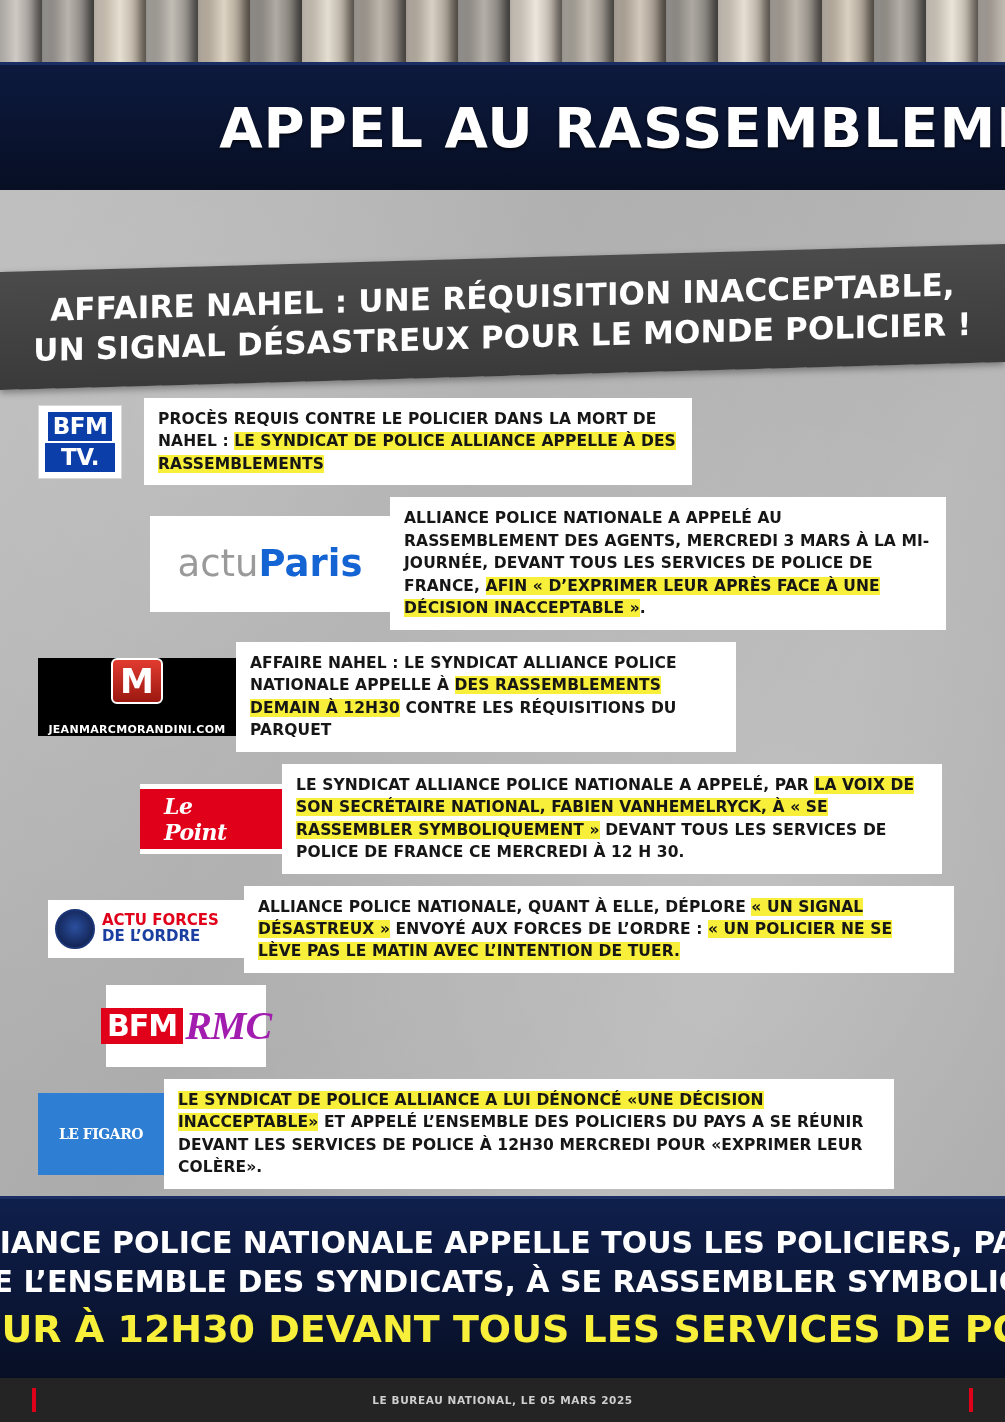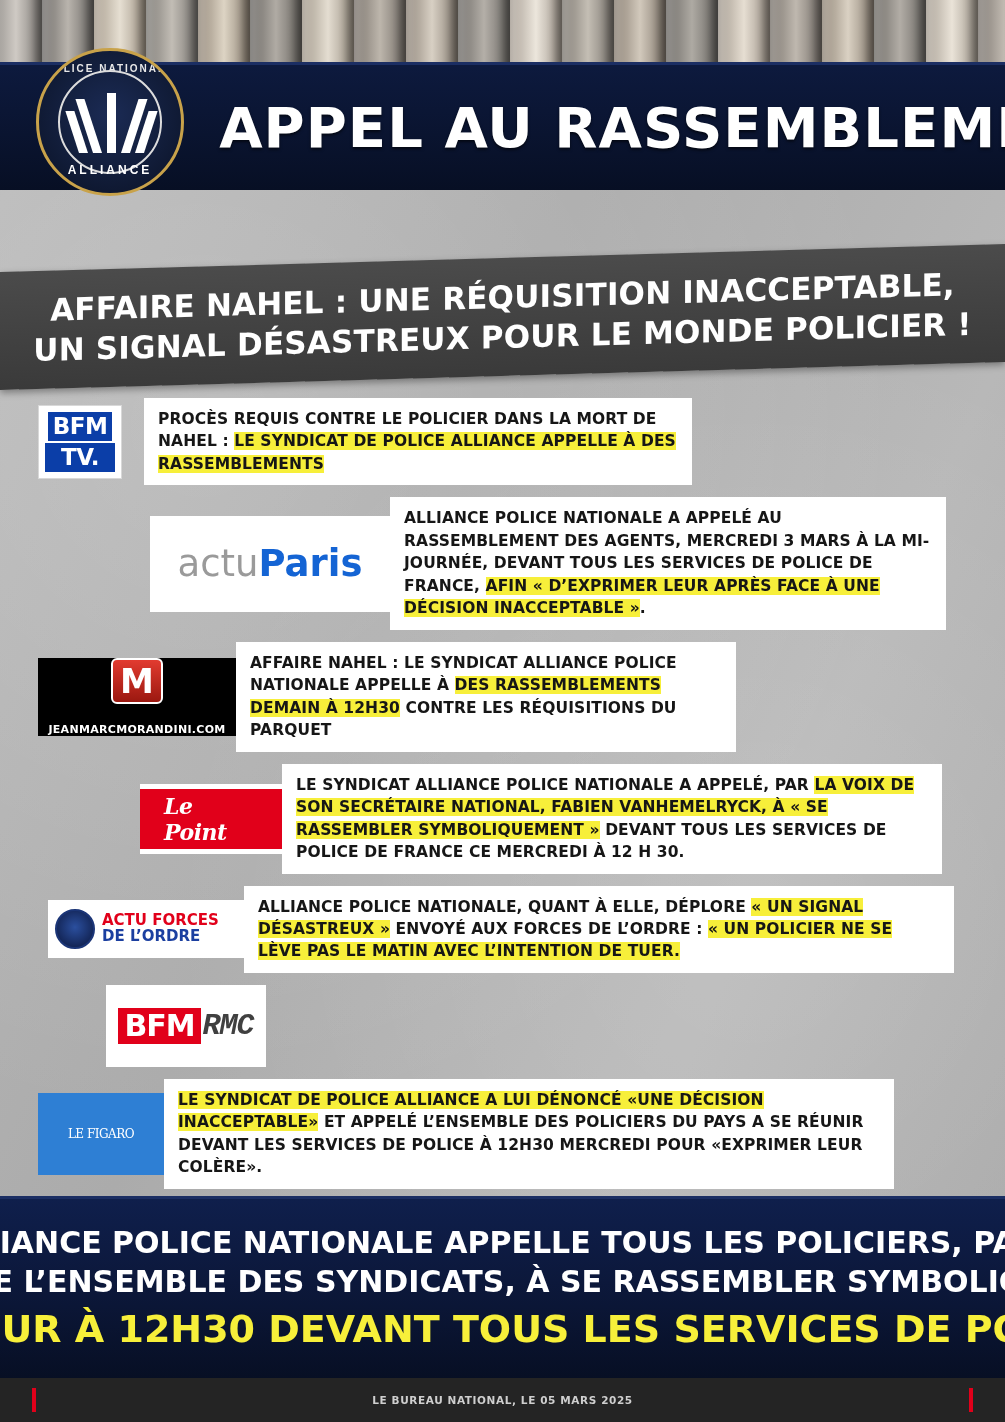--- a/index.html
+++ b/index.html
@@ -192,30 +192,30 @@
   .lg-afo .t2 { color: #1b3fa0; font-family: "DejaVu Sans", sans-serif; font-weight: 700; font-size: 15px; }
   .lg-bfmrmc {
     width: 160px; height: 82px; background: #ffffff;
     display: flex; align-items: center; justify-content: center; gap: 2px;
   }
   .lg-bfmrmc .bfm {
     background: #e1001a; color: #ffffff; font-family: "DejaVu Sans", sans-serif;
     font-weight: 700; font-size: 30px; padding: 3px 6px; letter-spacing: -1px; line-height: 1;
   }
   .lg-bfmrmc .rmc {
-    color: #404040; font-family: Liberation Mono, monospace; font-style: italic;
-    font-weight: 700; font-size: 30px; line-height: 1; letter-spacing: -1px;
+    color: #a21caf; font-family: Liberation Serif, serif; font-style: italic;
+    font-weight: 700; font-size: 40px; line-height: 1; letter-spacing: -1px;
   }
   .lg-figaro {
     width: 126px; height: 82px; background: #2e7fd4;
     display: flex; align-items: center; justify-content: center;
   }
   .lg-figaro .fg {
-    color: #ffffff; font-family: "DejaVu Serif", serif; font-weight: 400;
-    font-size: 12px; letter-spacing: -0.5px;
+    color: #ffffff; font-family: "DejaVu Serif", serif; font-weight: 700;
+    font-size: 14px; letter-spacing: -0.5px;
   }
 
   
   .bottom-band {
     position: absolute; left: 0; bottom: 44px; width: 1005px; height: 182px;
     background: linear-gradient(180deg, #0f1f4c 0%, #0b1636 60%, #070f24 100%);
     border-top: 3px solid #1b2e63;
     display: flex; flex-direction: column; align-items: center; justify-content: center;
     padding: 0 26px;
   }
@@ -267,33 +267,20 @@
     <div class="roll" style="left:822px;background:linear-gradient(90deg,#928779,#dad1c3,#897f72);"></div>
     <div class="roll" style="left:874px;background:linear-gradient(90deg,#6f6c67,#b2ada6,#6a6763);"></div>
     <div class="roll" style="left:926px;background:linear-gradient(90deg,#a8a095,#eae3d8,#9d958a);"></div>
     <div class="roll" style="left:978px;background:linear-gradient(90deg,#7e7872,#c1bab1,#767068);"></div>
   </div>
 
   <div class="header-band">
     <div class="header-title">APPEL AU RASSEMBLEMENT</div>
   </div>
 
-  <div class="logo">
-    <div class="ring-text-top">POLICE NATIONALE</div>
-    <div class="inner-disc">
-      <div class="chevrons">
-        <span class="chev-a"></span>
-        <span class="chev-b"></span>
-        <span class="chev-c"></span>
-        <span class="chev-d"></span>
-        <span class="chev-e"></span>
-      </div>
-    </div>
-    <div class="ring-text-bottom">ALLIANCE</div>
-  </div>
 
   <div class="subtitle-band"></div>
   <div class="subtitle-text">
     <span>AFFAIRE NAHEL : UNE RÉQUISITION INACCEPTABLE,</span>
     <span>UN SIGNAL DÉSASTREUX POUR LE MONDE POLICIER !</span>
   </div>
 
   <div class="clips">
 
     <div class="clip-row">

